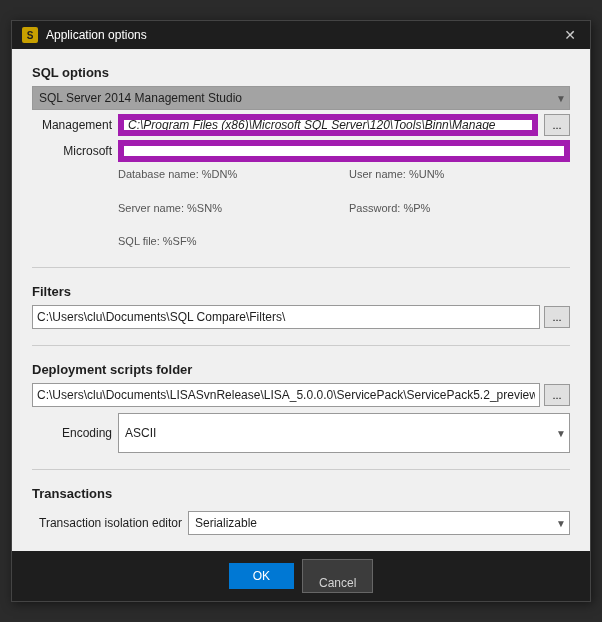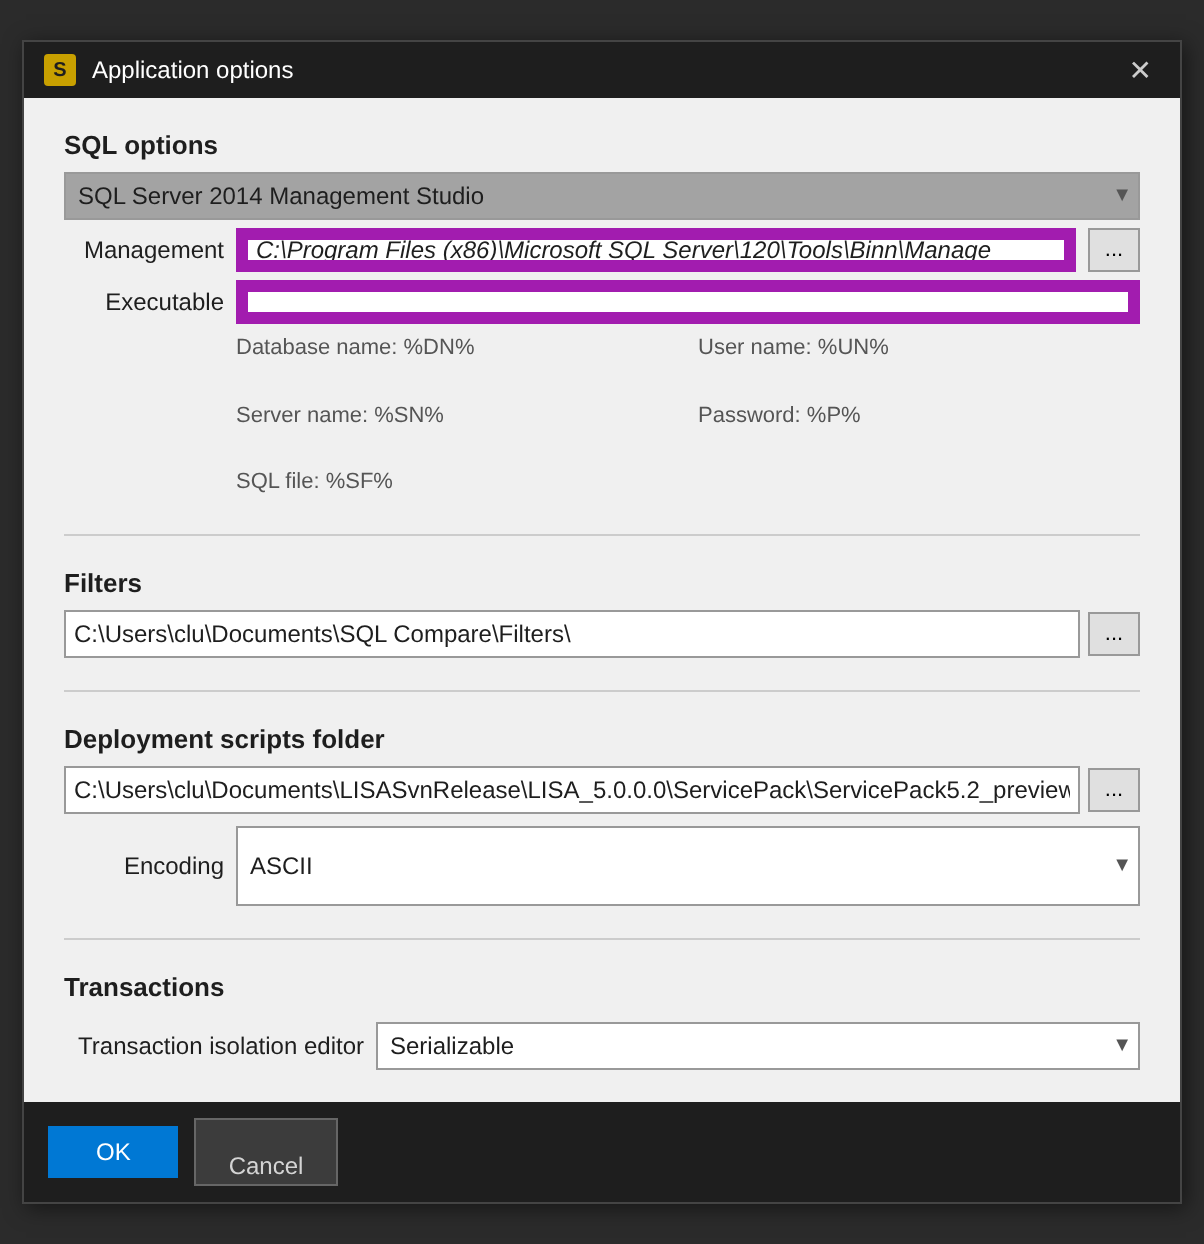--- a/index.html
+++ b/index.html
@@ -157,21 +157,21 @@
       border: 1px solid #999;
       background: #fff;
       padding: 0 4px;
       font-size: 12px;
       color: #1e1e1e;
     }
     .dialog-footer {
       background: #1e1e1e;
       padding: 8px 12px;
       display: flex;
-      justify-content: flex-start;
+      justify-content: center;
       gap: 8px;
       align-items: center;
     }
     .btn-ok {
       background: #0078d4;
       color: #fff;
       border: none;
       padding: 5px 24px;
       font-size: 12px;
       cursor: pointer;
@@ -220,21 +220,21 @@
         </div>
       </div>
 
       <div class="field-row">
         <span class="field-label">Management</span>
         <input class="field-input" type="text" value="C:\Program Files (x86)\Microsoft SQL Server\120\Tools\Binn\Manage" style="">
         <button class="browse-btn">...</button>
       </div>
 
       <div class="field-row">
-        <span class="field-label">Executable</span>
+        <span class="field-label">Microsoft</span>
         <input class="field-input" type="text" value="" style="">
       </div>
 
       <div class="hint-area">
         <span>Database name: %DN%</span>
         <span>User name: %UN%</span>
         <span>Server name: %SN%</span>
         <span>Password: %P%</span>
         <span>SQL file: %SF%</span>
         <span></span>

